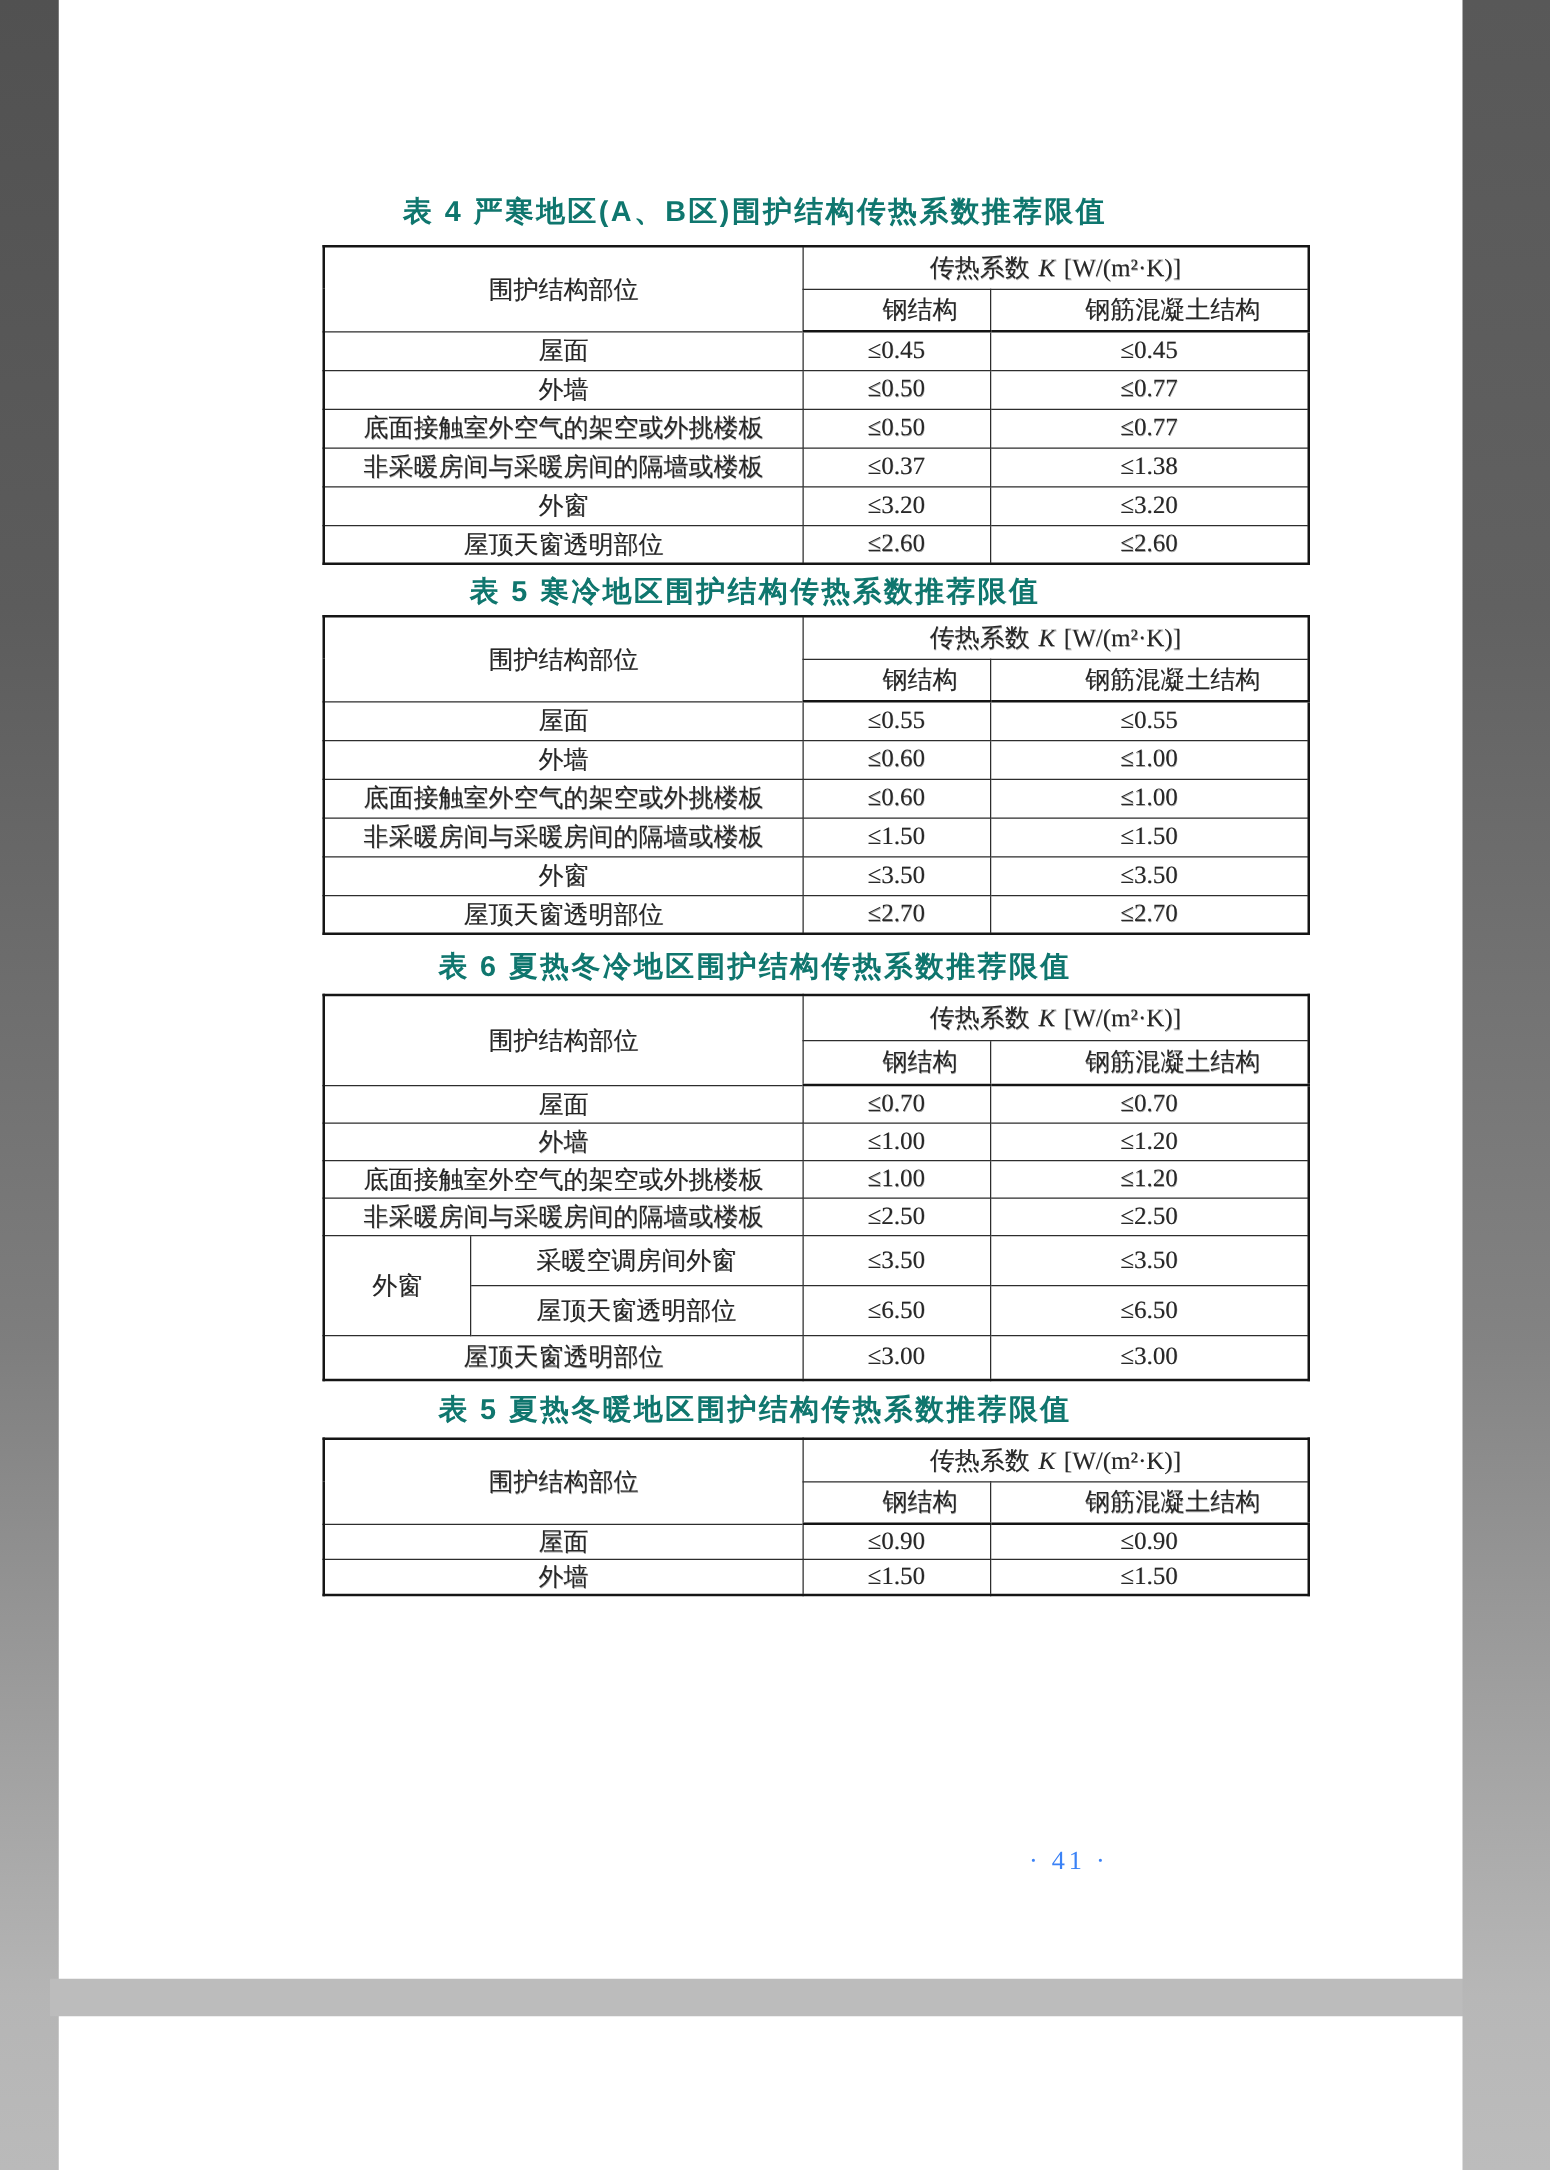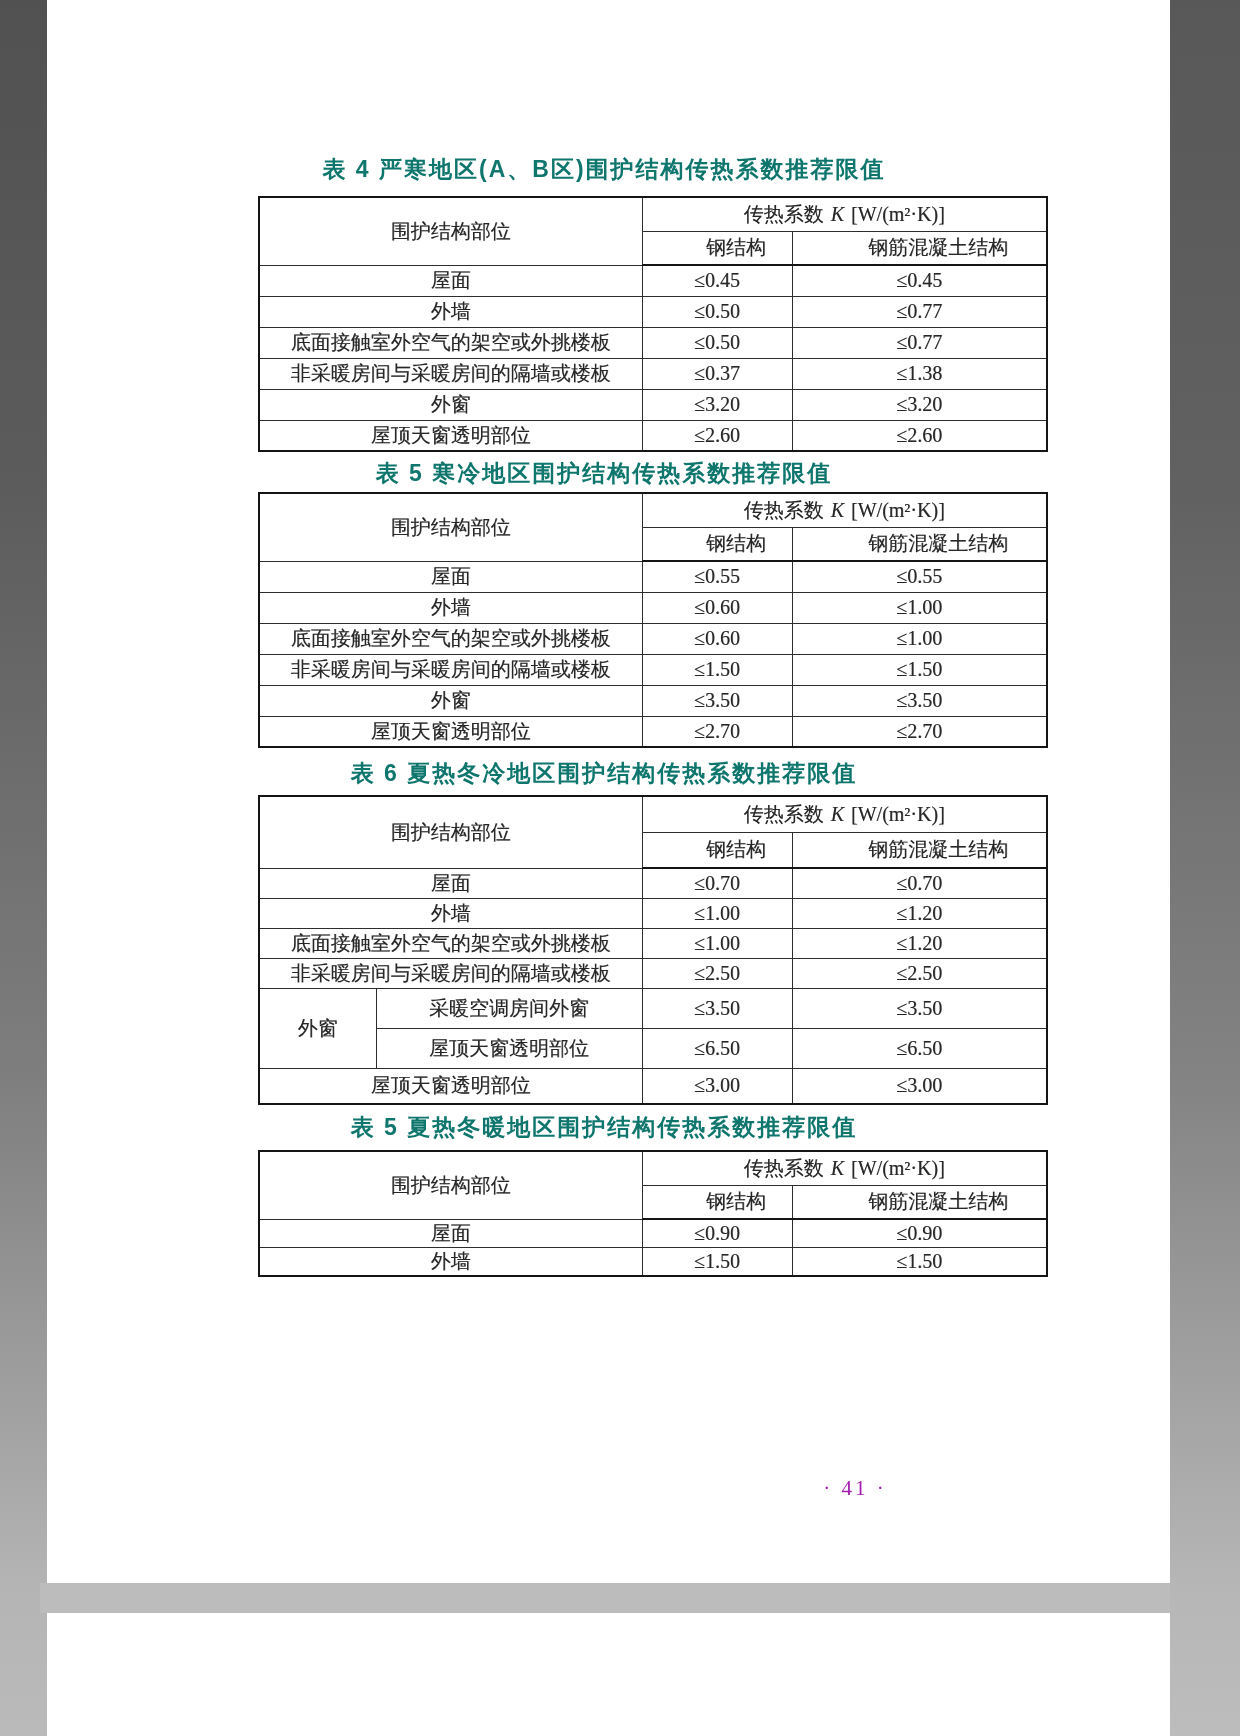--- a/index.html
+++ b/index.html
@@ -28,21 +28,21 @@
   }
   table.std td{border:1.3px solid #2d2d2d;padding:0 4px;overflow:hidden;white-space:nowrap;}
   table.std tr.hdr2 td{border-bottom:2.2px solid #141414;padding-left:42px;}
   .ki{font-style:italic;padding:0 2px;}
   .t45 tr.hdr{height:34px;} .t45 tr.data{height:31px;}
   .t6  tr.hdr{height:36px;} .t6 tr.data{height:30px;} .t6 tr.win{height:40px;} .t6 tr.last{height:36px;}
   .t7  tr.hdr{height:34px;} .t7 tr.data{height:28px;}
   
   .page-num{
     position:absolute;left:790px;top:1476px;width:130px;text-align:center;
-    font-size:21px;color:#a21caf;letter-spacing:3px;white-space:nowrap;
+    font-size:21px;color:#3b82f6;letter-spacing:3px;white-space:nowrap;
   }
 </style>
 </head>
 <body>
 
 <div class="band band-left"></div>
 <div class="page-gap"></div>
 <div class="band band-right"></div>
 
 <div class="tbl-title" style="top:154px">表 4  严寒地区(A、B区)围护结构传热系数推荐限值</div>

